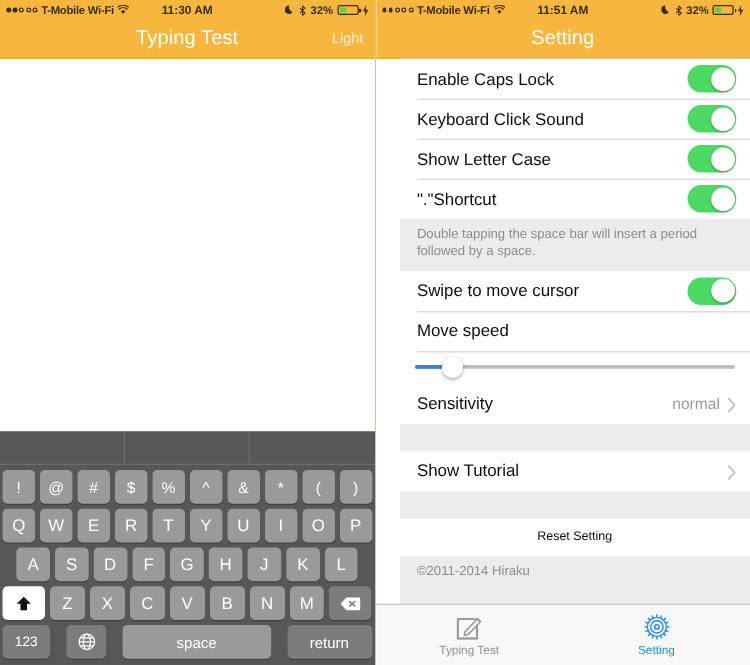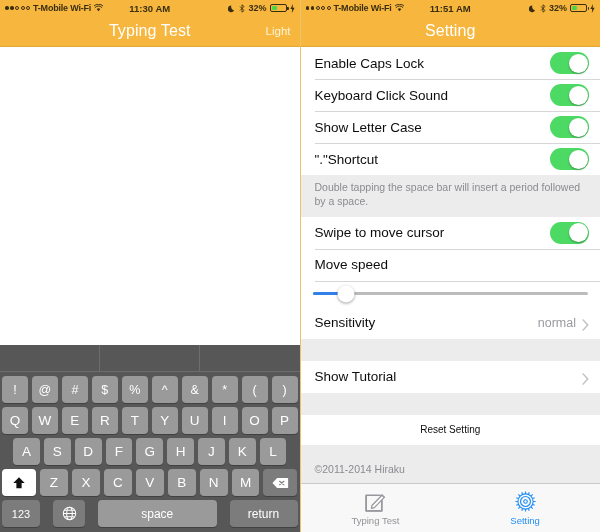--- a/index.html
+++ b/index.html
@@ -73,21 +73,21 @@
   .krow.bottom{gap:13px;padding:0 2px;}
   .key.num123{flex:0 0 38px;font-size:11px;background:#7c7c7c;}
   .key.globe{flex:0 0 32px;background:#7c7c7c;}
   .key.space{flex:1 1 auto;font-size:12px;background:#9a9a9a;}
   .key.ret{flex:0 0 68px;font-size:12px;background:#7c7c7c;}
   .shift-arrow{width:14px;height:14px;display:block;}
   .del-ico{width:17px;height:12px;display:block;}
   .globe-ico{width:15px;height:15px;display:block;}
 
   
-  .settings{background:#ececed;height:472px;overflow:hidden;position:relative;}
+  .settings{background:#ececed;height:472px;overflow:hidden;position:relative;margin-left:19px;}
   .group{background:#ffffff;}
   .srow{
     height:32px;background:#ffffff;display:flex;align-items:center;
     padding:0 11px 0 14px;box-sizing:border-box;position:relative;
   }
   .srow + .srow::before{
     content:"";position:absolute;left:14px;right:0;top:0;height:1px;background:#d6d6d8;
   }
   .srow .lbl{font-size:13.5px;color:#0d0d0d;flex:1;}
   .srow .val{font-size:12.5px;color:#9a9a9f;margin-right:6px;}
@@ -116,21 +116,21 @@
   .thumb{
     position:absolute;top:50%;width:17px;height:17px;border-radius:50%;
     background:#ffffff;box-shadow:0 1px 3px rgba(0,0,0,.38);
     transform:translate(-50%,-50%);
   }
   .reset{
     height:30px;background:#ffffff;display:flex;align-items:center;justify-content:center;
     font-size:10px;color:#0d0d0d;
   }
   .copyright{
-    background:#ececed;font-size:10.5px;color:#8b8b90;padding:18px 14px 0 14px;box-sizing:border-box;
+    background:#ececed;font-size:10.5px;color:#8b8b90;padding:6px 14px 0 14px;box-sizing:border-box;
   }
 
   
   .tabbar{
     position:absolute;left:0;right:0;bottom:0;height:48px;
     background:#f8f8f8;border-top:1px solid #c9c9cc;
     display:flex;
   }
   .tab{flex:1;display:flex;flex-direction:column;align-items:center;justify-content:center;gap:2px;}
   .tab .tlabel{font-size:9.5px;}

